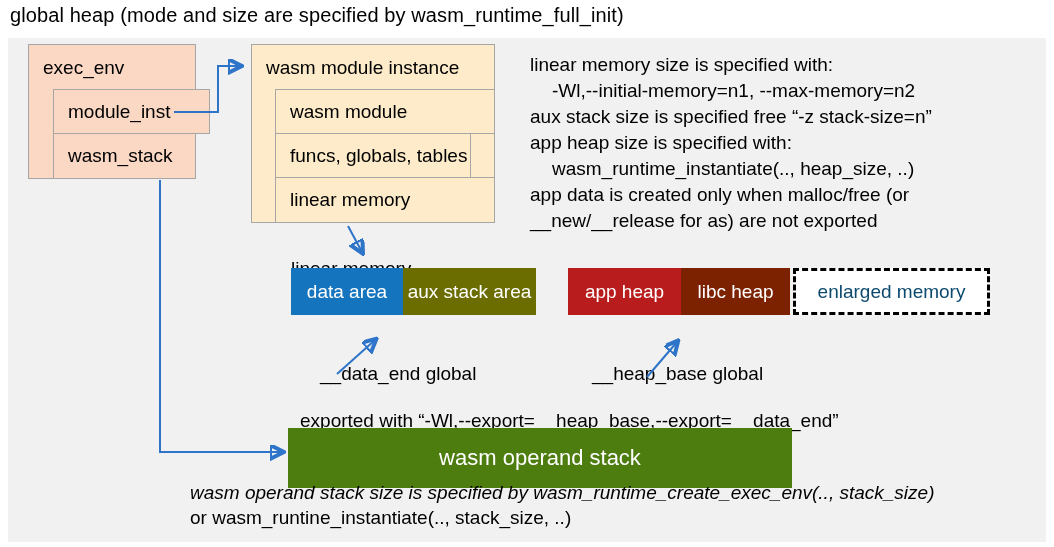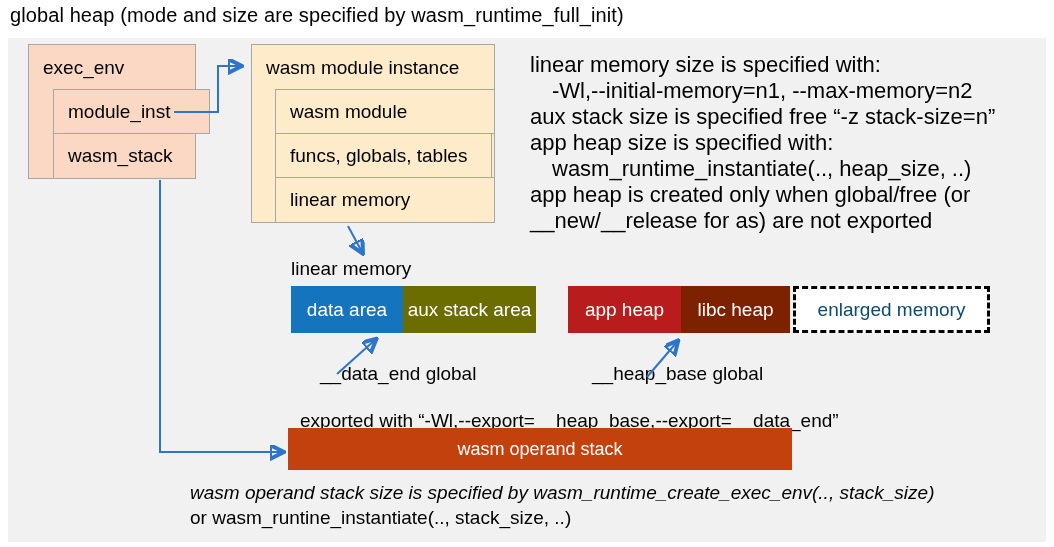--- a/index.html
+++ b/index.html
@@ -12,35 +12,35 @@
   #title{left:10px;top:4px;font-size:20px;letter-spacing:0.1px;}
   #canvas{left:8px;top:38px;width:1038px;height:504px;background:#f1f1f1;}
 
   
   .box{position:absolute;border:1px solid #a6a6a6;box-sizing:border-box;font-size:19px;}
   .pink{background:#fbd8c4;}
   .cream{background:#fdebc9;}
   .box .lbl{position:absolute;left:14px;top:50%;transform:translateY(-50%);white-space:nowrap;}
 
   
-  .seg{position:absolute;top:286px;height:47px;box-sizing:border-box;
+  .seg{position:absolute;top:268px;height:47px;box-sizing:border-box;
        display:flex;align-items:center;justify-content:center;
        color:#fff;font-size:19px;white-space:nowrap;}
   #seg-data{left:291px;width:112px;background:#1474bd;}
   #seg-aux{left:403px;width:133px;background:#6b6d00;}
   #seg-app{left:568px;width:113px;background:#b91c1c;}
   #seg-libc{left:681px;width:109px;background:#7c2200;}
   #seg-enlarged{left:793px;width:197px;background:#ffffff;border:3px dashed #000;color:#0c4a6e;}
 
   .note{position:absolute;font-size:19px;white-space:nowrap;}
-  #notes-right{left:530px;top:52px;font-size:22px;line-height:26px;}
+  #notes-right{left:530px;top:52px;font-size:19px;line-height:26px;}
   #notes-right .indent{padding-left:22px;}
 
-  #operand-bar{left:288px;top:428px;width:504px;height:42px;background:#c2410c;
-       display:flex;align-items:center;justify-content:center;color:#fff;font-size:18px;}
+  #operand-bar{left:288px;top:428px;width:504px;height:60px;background:#4d7c0f;
+       display:flex;align-items:center;justify-content:center;color:#fff;font-size:22px;}
 
   svg.overlay{position:absolute;left:0;top:0;width:1054px;height:547px;pointer-events:none;}
   svg.overlay path,svg.overlay polyline{fill:none;stroke:#2e74c9;stroke-width:2px;}
 </style>
 </head>
 <body>
 
 <div class="abs" id="canvas"></div>
 
 <div class="abs" id="title">global heap (mode and size are specified by wasm_runtime_full_init)</div>
@@ -54,34 +54,34 @@
 <div class="box pink" style="left:53px;top:133px;width:143px;height:46px;">
   <span class="lbl">wasm_stack</span>
 </div>
 
 <div class="box cream" style="left:251px;top:44px;width:244px;height:179px;">
   <span class="lbl" style="top:23px;">wasm module instance</span>
 </div>
 <div class="box cream" style="left:275px;top:89px;width:220px;height:45px;">
   <span class="lbl">wasm module</span>
 </div>
-<div class="box cream" style="left:275px;top:133px;width:217px;height:45px;">
+<div class="box cream" style="left:275px;top:133px;width:196px;height:45px;">
   <span class="lbl">funcs, globals, tables</span>
 </div>
 <div class="box cream" style="left:275px;top:177px;width:220px;height:46px;">
   <span class="lbl">linear memory</span>
 </div>
 
 <div class="abs" id="notes-right">
   <div>linear memory size is specified with:</div>
   <div class="indent">-Wl,--initial-memory=n1, --max-memory=n2</div>
   <div>aux stack size is specified free “-z stack-size=n”</div>
   <div>app heap size is specified with:</div>
   <div class="indent">wasm_runtime_instantiate(.., heap_size, ..)</div>
-  <div>app heap is created only when global/free (or</div>
+  <div>app data is created only when malloc/free (or</div>
   <div>__new/__release for as) are not exported</div>
 </div>
 
 <div class="note" style="left:291px;top:258px;">linear memory</div>
 <div class="seg" id="seg-data">data area</div>
 <div class="seg" id="seg-aux">aux stack area</div>
 <div class="seg" id="seg-app">app heap</div>
 <div class="seg" id="seg-libc">libc heap</div>
 <div class="seg" id="seg-enlarged">enlarged memory</div>
 

